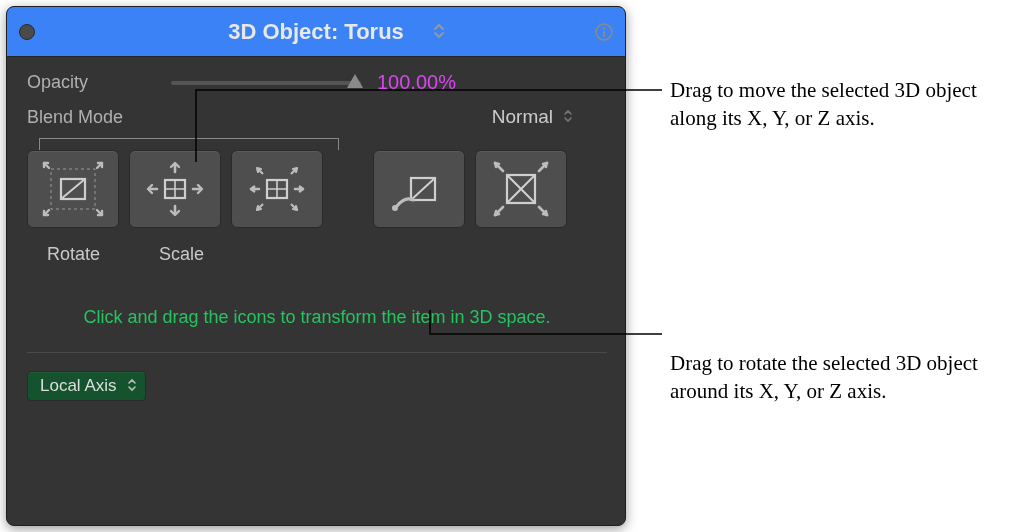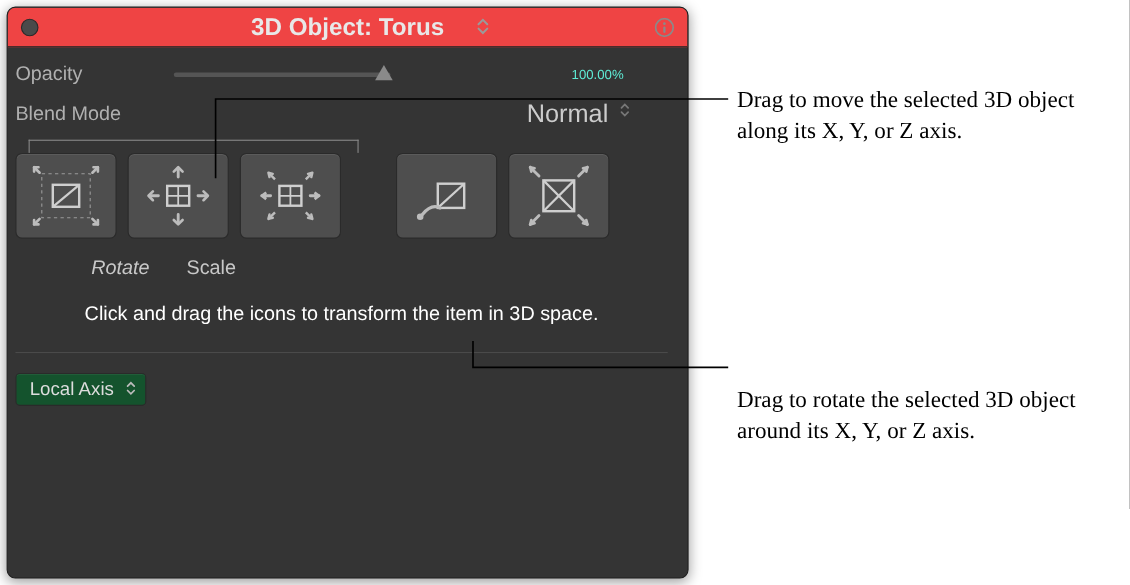--- a/index.html
+++ b/index.html
@@ -21,27 +21,27 @@
       width: 620px;
       height: 520px;
       background: #343434;
       border-radius: 8px;
       border: 1px solid #1f1f1f;
       color: #c8c8c8;
       box-shadow: 0 3px 12px rgba(0,0,0,0.4);
       overflow: hidden;
     }
     .titlebar {
-      height: 36px;
+      height: 50px;
       display: flex;
       align-items: center;
       justify-content: center;
       position: relative;
       border-bottom: 1px solid #262626;
-      background: #ef4444;
+      background: #3b82f6;
     }
     .traffic {
       position: absolute;
       left: 12px;
       width: 16px;
       height: 16px;
       border-radius: 50%;
       background: #4a4a4a;
       border: 1px solid #2a2a2a;
     }
@@ -62,21 +62,21 @@
     .info-icon {
       position: absolute;
       right: 12px;
       top: 50%;
       transform: translateY(-50%);
       width: 18px;
       height: 18px;
       color: #9a9a9a;
     }
     .body {
-      padding: 14px 18px 16px 7px;
+      padding: 14px 18px 16px 20px;
     }
     .row {
       display: flex;
       align-items: center;
       margin-bottom: 12px;
       font-size: 18px;
       color: #b0b0b0;
     }
     .row .label {
       width: 140px;
@@ -96,30 +96,30 @@
       right: -2px;
       top: -7px;
       width: 0;
       height: 0;
       border-left: 8px solid transparent;
       border-right: 8px solid transparent;
       border-bottom: 14px solid #8a8a8a;
     }
     .opacity-val {
       flex: 1;
-      text-align: right;
-      color: #5eead4;
-      font-size: 12px;
+      text-align: left;
+      color: #d946ef;
+      font-size: 20px;
       padding-right: 40px;
     }
     .blend-val {
       flex: 1;
       text-align: right;
       color: #ccc;
-      font-size: 23px;
+      font-size: 19px;
       padding-right: 54px;
       position: relative;
     }
     .blend-disclosure {
       position: absolute;
       right: 34px;
       top: 3px;
       color: #777;
     }
     .tool-area {
@@ -157,27 +157,27 @@
     }
     .tool-labels {
       display: flex;
       gap: 10px;
       margin-top: 16px;
       text-align: center;
       font-size: 18px;
       color: #c8c8c8;
     }
     .lbl-move { width: 296px; text-align: center; }
-    .lbl-rotate { width: 102px; margin-left: 20px; text-align: right; font-style: italic; }
-    .lbl-scale { width: 92px; text-align: center; }
+    .lbl-rotate { width: 102px; margin-left: 20px; text-align: left; }
+    .lbl-scale { width: 92px; text-align: left; }
     .hint {
       text-align: center;
-      margin-top: 19px;
+      margin-top: 40px;
       font-size: 18px;
-      color: #ffffff;
+      color: #22c55e;
       line-height: 1.4;
     }
     .hr {
       border: none;
       border-top: 1px solid #4a4a4a;
       margin: 22px 0 18px 0;
     }
     .adjust-row {
       display: flex;
       align-items: center;

